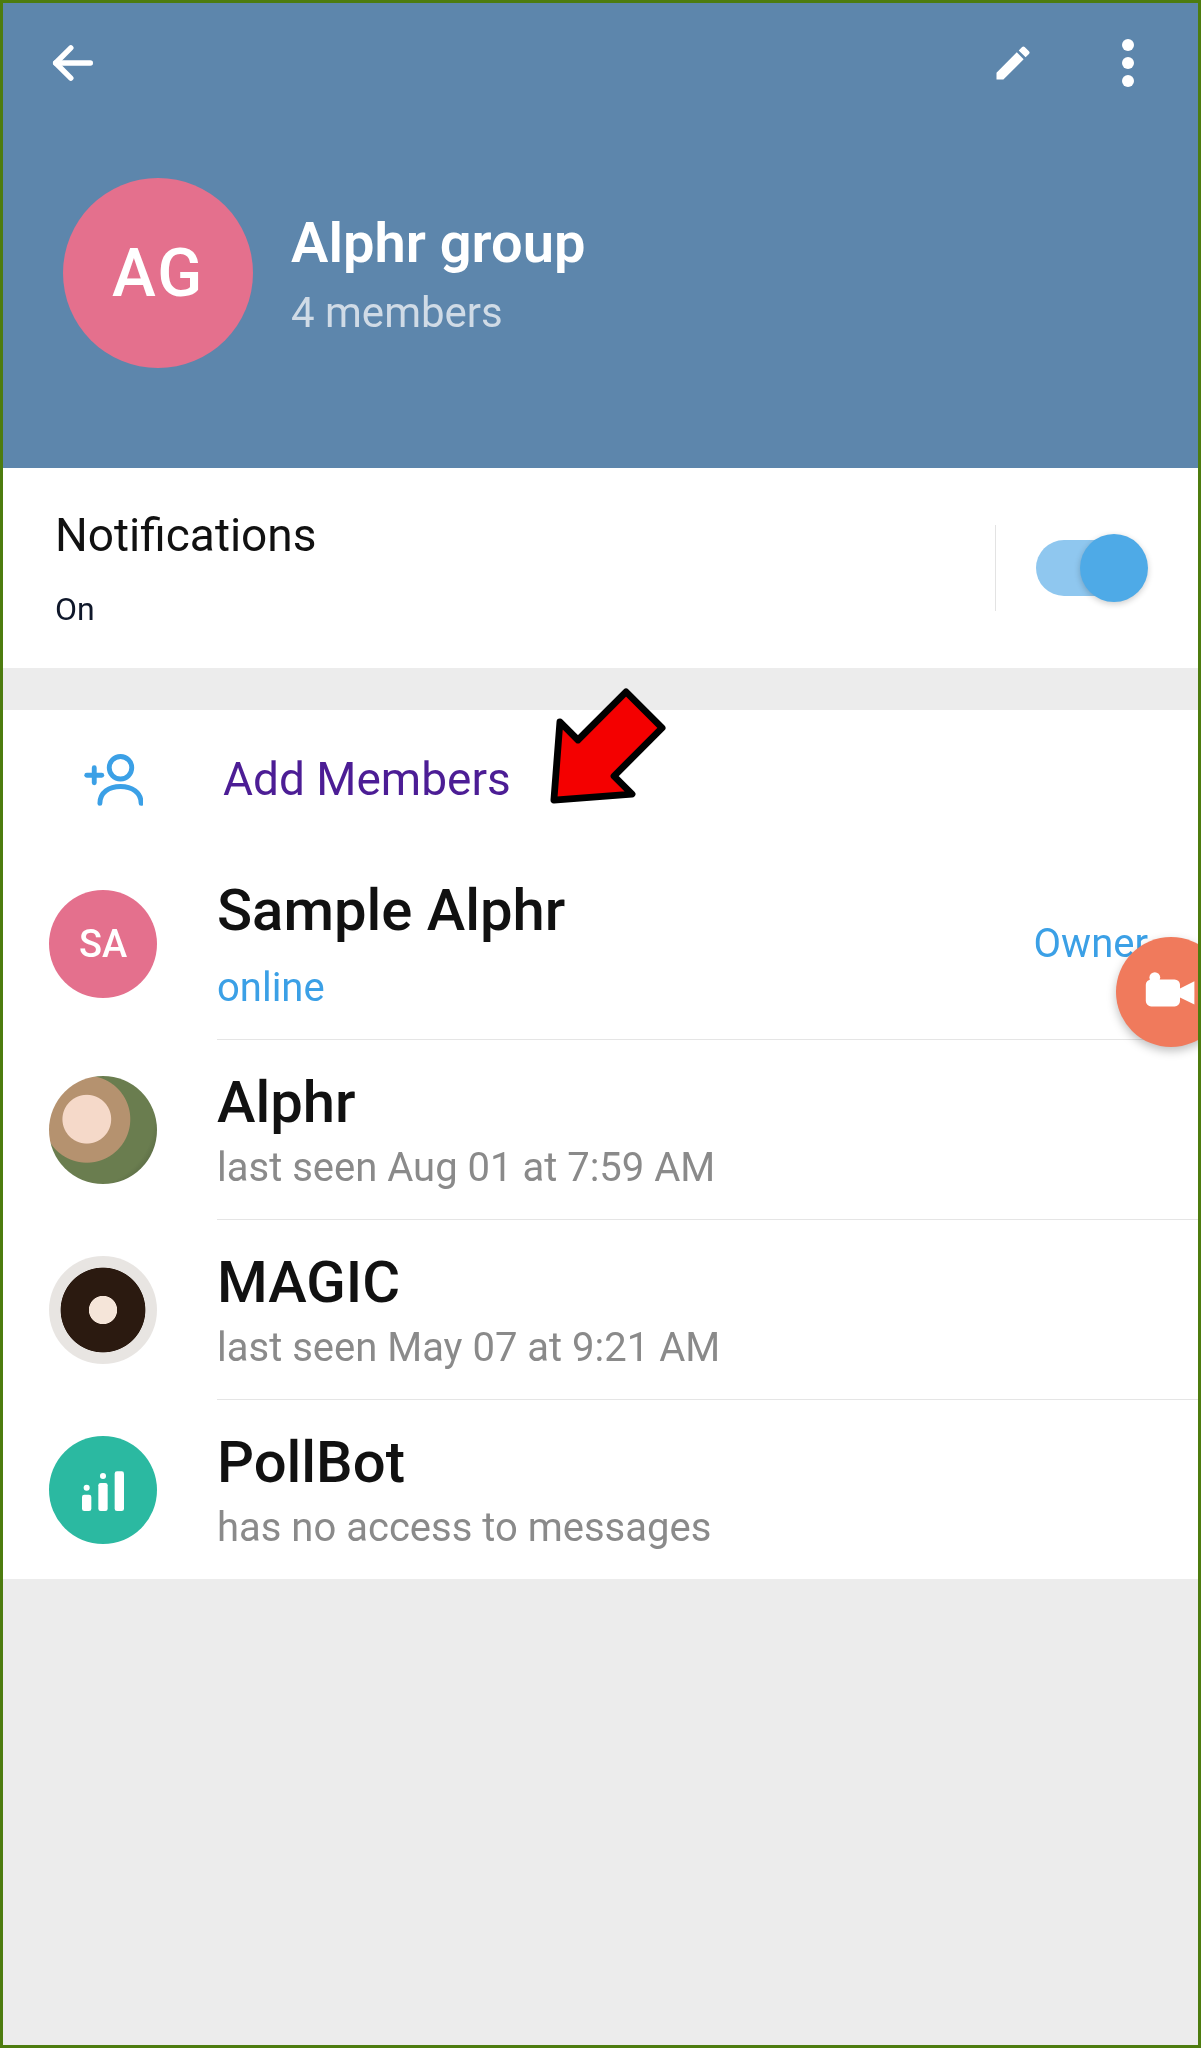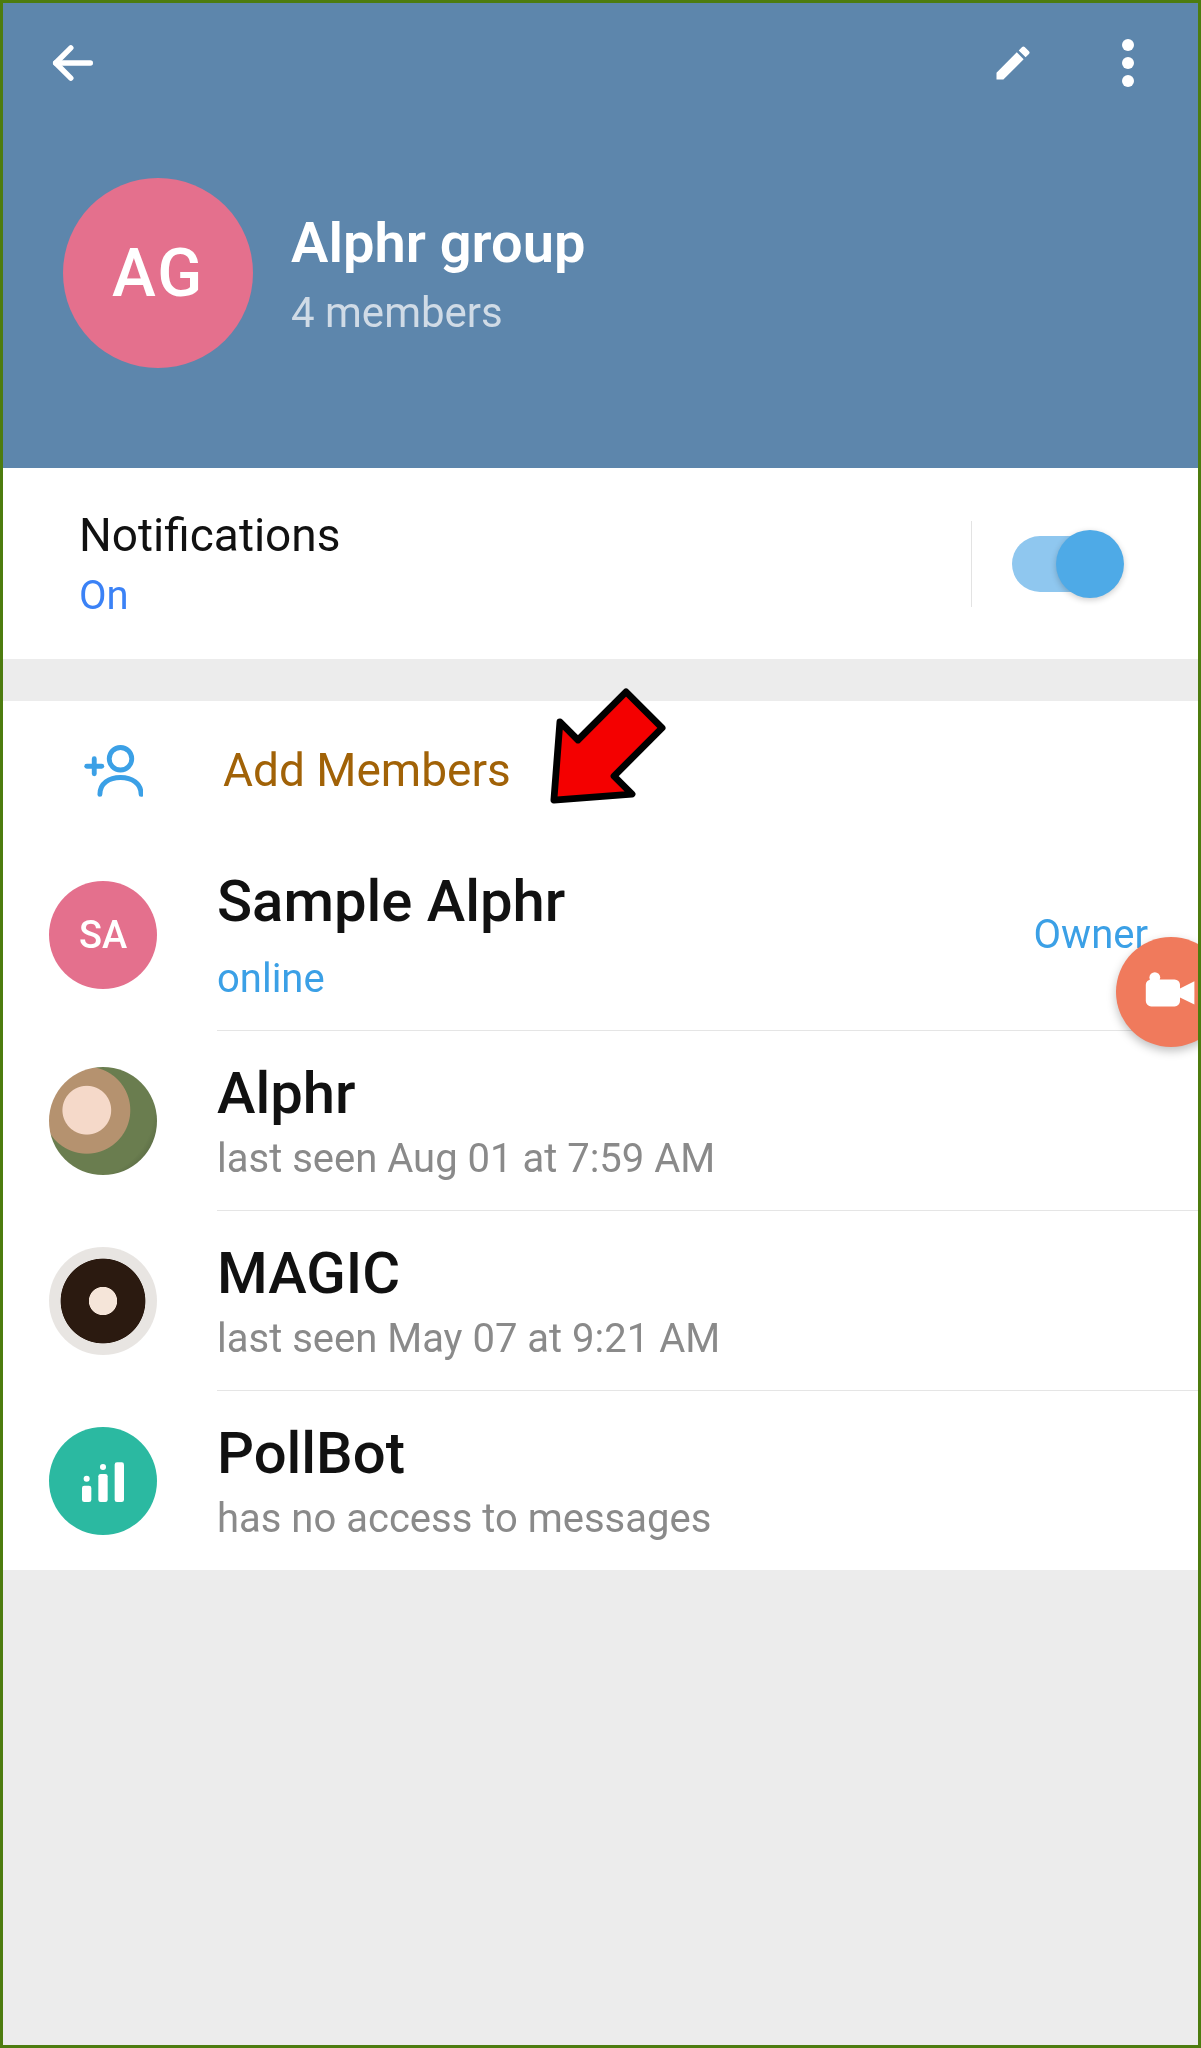--- a/index.html
+++ b/index.html
@@ -13,35 +13,35 @@
   .spacer { flex: 1; }
   .edit-btn, .more-btn { color: #fff; width: 60px; height: 60px; display: flex; align-items: center; justify-content: center; margin-left: 55px; }
   .group-info { display: flex; align-items: center; padding: 55px 60px 0 60px; }
   .avatar-lg { width: 190px; height: 190px; border-radius: 50%; background: #e4708d; color: #fff; display: flex; align-items: center; justify-content: center; font-size: 66px; font-weight: 500; letter-spacing: 2px; }
   .group-text { margin-left: 38px; }
   .group-title { color: #fff; font-size: 56px; font-weight: 600; }
   .group-sub { color: #d0dbe6; font-size: 42px; margin-top: 12px; }
 
   
   .card { background: #fff; }
-  .notif { display: flex; align-items: center; padding: 40px 76px; }
+  .notif { display: flex; align-items: center; padding: 40px 52px; }
   .notif-text .notif-title { font-size: 46px; color: #111; }
-  .notif-text .notif-sub { font-size: 40px; color: #3b82f6; margin-top: 10px; }
+  .notif-text .notif-sub { font-size: 32px; color: #0f172a; margin-top: 28px; }
   .notif-right { margin-left: auto; display: flex; align-items: center; }
   .sep { width: 1px; height: 86px; background: #e3e3e3; margin-right: 40px; }
   .switch { width: 110px; height: 56px; border-radius: 30px; background: #8fc7ef; position: relative; }
   .switch .knob { position: absolute; right: -2px; top: -6px; width: 68px; height: 68px; border-radius: 50%; background: #4eaae7; box-shadow: 0 2px 6px rgba(0,0,0,.2); }
 
   .gap { height: 42px; background: #ececec; }
 
   
   .members { background: #fff; }
   .add-row { display: flex; align-items: center; padding: 42px 60px 42px 80px; position: relative; }
   .add-icon { color: #3ba0e6; width: 60px; display: flex; align-items: center; justify-content: center; }
-  .add-label { color: #a16207; font-size: 46px; margin-left: 80px; }
+  .add-label { color: #4c1d95; font-size: 46px; margin-left: 80px; }
 
   .member { display: flex; align-items: center; padding: 28px 40px 28px 46px; }
   .avatar-sm { width: 108px; height: 108px; border-radius: 50%; display: flex; align-items: center; justify-content: center; font-size: 38px; color: #fff; font-weight: 500; flex-shrink: 0; }
   .avatar-sm.pink { background: #e4708d; }
   .avatar-sm.teal { background: #2bb9a1; }
   .avatar-sm.photo1 { background: radial-gradient(circle at 35% 40%, #f5d9c9 0%, #f5d9c9 25%, #b5926f 26%, #b5926f 45%, #6a7d4f 46%, #6a7d4f 70%, #3d4a30 100%); }
   .avatar-sm.photo2 { background: radial-gradient(circle at 50% 50%, #f5e5d9 0%, #f5e5d9 18%, #2b1a10 19%, #2b1a10 55%, #e8e5e2 56%, #e8e5e2 100%); }
   .m-text { margin-left: 60px; flex: 1; }
   .m-name { font-size: 58px; color: #111; font-weight: 500; }
   .m-sub { font-size: 40px; margin-top: 8px; }

